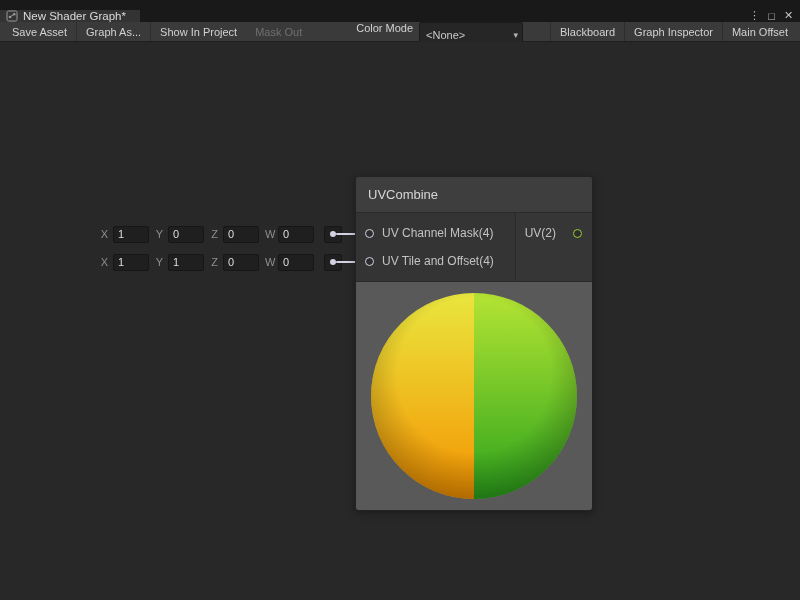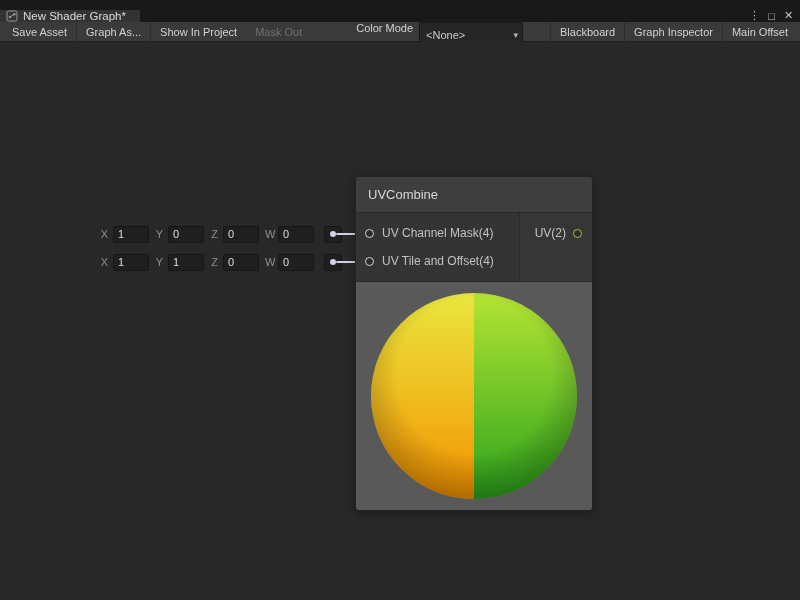--- a/index.html
+++ b/index.html
@@ -26,21 +26,21 @@
   
   .canvas { position:relative; height:558px; background:#282828; overflow:hidden; }
 
   
   .node { position:absolute; left:355px; top:134px; width:238px; border:1px solid #232323; border-radius:3px; box-shadow:0 2px 8px rgba(0,0,0,0.35); background:#343434; }
   .node-header { height:36px; background:#3e3e3e; display:flex; align-items:center; padding:0 12px; color:#d6d6d6; font-size:13px; border-bottom:1px solid #2a2a2a; border-radius:3px 3px 0 0; cursor:default; }
   .node-ports { display:flex; background:#343434; border-bottom:1px solid #2a2a2a; }
   .ports-left { width:164px; padding:6px 0; border-right:1px solid #2a2a2a; }
   .ports-right { flex:1; padding:6px 0; background:#363636; }
   .port-row { height:28px; display:flex; align-items:center; gap:8px; padding:0 8px 0 9px; }
-  .port-row.out { justify-content:flex-end; gap:7px; padding-right:10px; }
+  .port-row.out { justify-content:flex-end; gap:17px; padding-right:10px; }
   .port-circle { width:9px; height:9px; border-radius:50%; border:1.5px solid var(--input-port,#d6d0e4); background:#2d2d2d; flex:none; cursor:default; }
   .port-circle.out { border-color:var(--output-port,#9acd32); }
   .port-label { font-size:12px; color:#c2c2c2; white-space:nowrap; }
   .node-preview { height:228px; background:var(--preview-bg,#595959); display:flex; align-items:center; justify-content:center; border-radius:0 0 3px 3px; }
 
   
   .vec-row { position:absolute; left:100px; height:20px; display:flex; align-items:center; gap:6px; }
   .vcomp { display:flex; align-items:center; gap:4px; }
   .vlabel { font-size:11px; color:#8f8f8f; width:9px; text-align:center; }
   .vbox { width:36px; height:17px; background:#1f1f1f; border:1px solid #161616; border-radius:2px; display:flex; align-items:center; padding:0 4px; font-size:11px; color:#dedede; cursor:text; }

